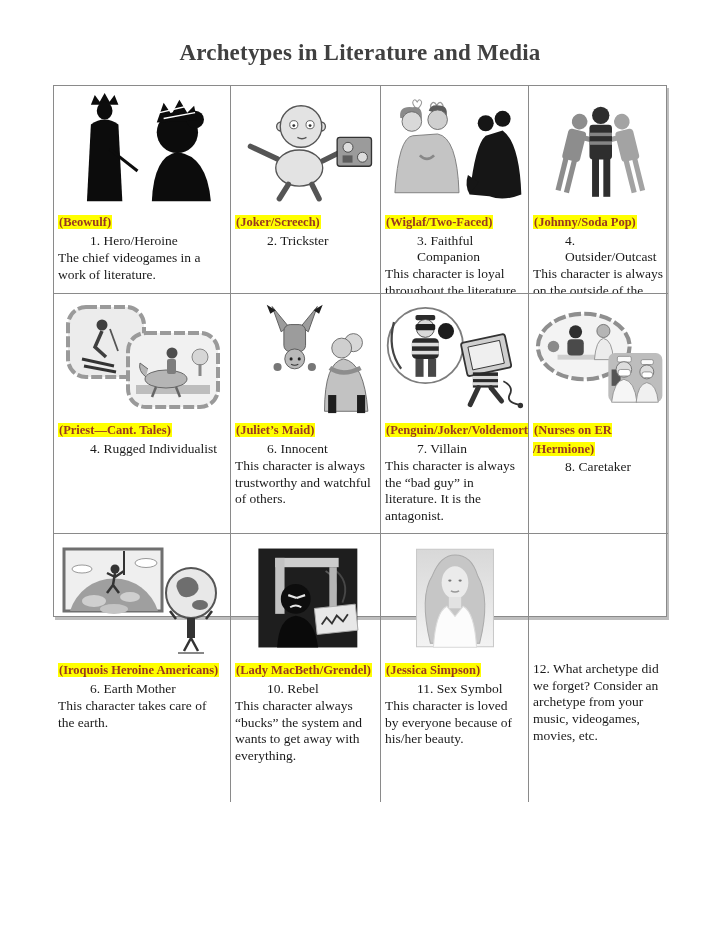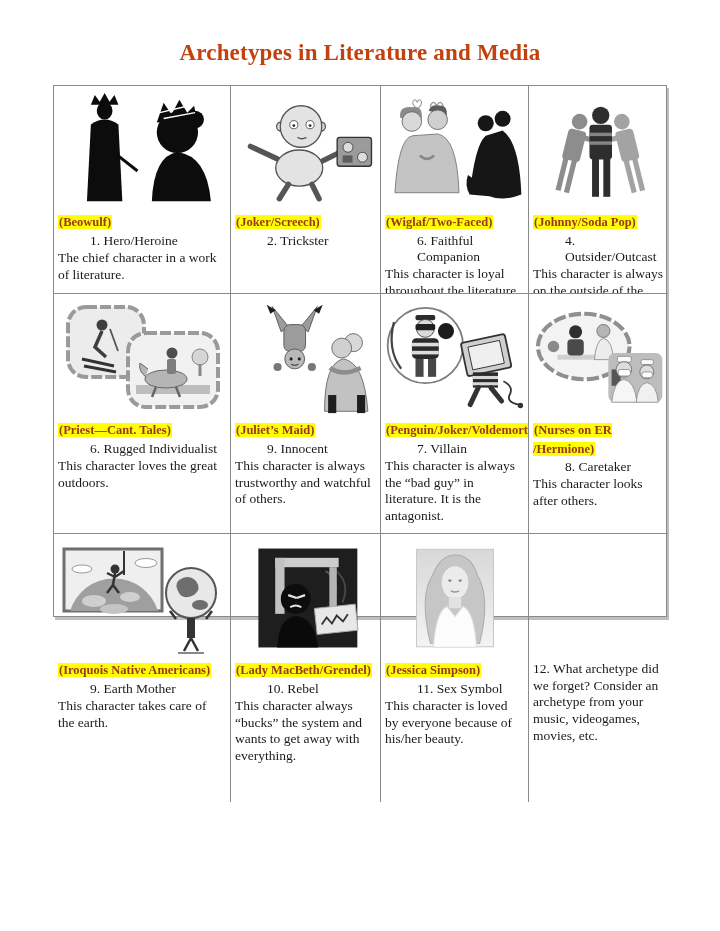--- a/index.html
+++ b/index.html
@@ -2,21 +2,21 @@
 <html style="--highlight: #ffff00; --label-text: #993820; --grid-border: #8a8a8a;"><head>
 <meta charset="utf-8">
 <style>
   html,body{margin:0;padding:0;background:#fff;}
   .page{
     position:relative;width:720px;height:931px;background:#ffffff;
     font-family:"Liberation Serif", serif;color:#1a1a1a;overflow:hidden;
   }
   .doc-title{
     position:absolute;top:40px;left:0;width:100%;text-align:center;
-    font-size:23px;font-weight:bold;color:#c2410c;letter-spacing:.2px;
+    font-size:23px;font-weight:bold;color:#404040;letter-spacing:.2px;
   }
   .grid{
     position:absolute;left:53px;top:85px;width:614px;height:532px;
     display:grid;grid-template-columns:177px 150px 148px 139px;
     grid-template-rows:208px 240px 268px;
     border:1px solid var(--grid-border,#8a8a8a);
     box-shadow:2px 3px 0 rgba(110,110,110,.45);
     background:#fff;box-sizing:border-box;
   }
   .cell{
@@ -57,21 +57,21 @@
             <circle cx="136" cy="29" r="9"></circle>
             <polygon points="97,32 104,12 112,24 120,9 128,22 135,15 138,30"></polygon>
             <path d="M92 112 Q94 66 118 62 Q148 66 152 112 Z"></path>
           </g>
           <path d="M100 22 L134 14 M104 28 L136 22" stroke="#ffffff" stroke-width="1.5" fill="none"></path>
         </svg>
       </div>
       <div class="cell-text">
         <span class="hl">(Beowulf)</span>
         <div class="arch-name">1. Hero/Heroine</div>
-        <div class="arch-desc">The chief character in a work of literature.</div>
+        <div class="arch-desc">The chief videogames in a work of literature.</div>
       </div>
     </div>
 
     <div class="cell">
       <div class="cell-img">
         <svg width="140" height="118" viewBox="0 0 155 120">
           <g stroke="#555" stroke-width="1.5" fill="#e3e3e3">
             <circle cx="50" cy="34" r="5"></circle>
               <circle cx="94" cy="34" r="5"></circle>
             <circle cx="72" cy="34" r="23"></circle>
@@ -112,21 +112,21 @@
           <g fill="#161616">
             <circle cx="112" cy="30" r="9"></circle>
             <circle cx="131" cy="25" r="9"></circle>
             <path d="M94 110 Q100 54 112 44 L131 38 Q150 52 152 110 Q132 118 116 112 Z"></path>
             <path d="M94 110 Q88 100 92 88 L104 96 Z"></path>
           </g>
         </svg>
       </div>
       <div class="cell-text">
         <span class="hl">(Wiglaf/Two-Faced)</span>
-        <div class="arch-name">6. Faithful Companion</div>
+        <div class="arch-name">3. Faithful Companion</div>
         <div class="arch-desc">This character is loyal throughout the literature piece.</div>
       </div>
     </div>
 
     <div class="cell">
       <div class="cell-img">
         <svg width="130" height="118" viewBox="0 0 150 120">
           <g fill="#8d8d8d" transform="rotate(14 42 70)">
             <circle cx="42" cy="26" r="9"></circle>
             <rect x="32" y="36" width="21" height="36" rx="4"></rect>
@@ -174,22 +174,21 @@
           <line x1="96" y1="88" x2="92" y2="98" stroke="#666" stroke-width="2.5"></line>
           <line x1="116" y1="88" x2="120" y2="98" stroke="#666" stroke-width="2.5"></line>
           <circle cx="112" cy="54" r="5.5" fill="#4e4e4e"></circle>
           <rect x="107" y="60" width="9" height="15" rx="2" fill="#7d7d7d"></rect>
           <circle cx="140" cy="58" r="8" fill="#d6d6d6" stroke="#888"></circle>
           <rect x="138.5" y="65" width="3" height="12" fill="#888"></rect>
         </svg>
       </div>
       <div class="cell-text">
         <span class="hl">(Priest—Cant. Tales)</span>
-        <div class="arch-name">6. Rugged Individualist</div>
-        <div class="arch-desc">This character loves the great outdoors.</div>
+        <div class="arch-name">4. Rugged Individualist</div>
       </div>
     </div>
 
     <div class="cell">
       <div class="cell-img">
         <svg width="140" height="120" viewBox="0 0 155 122">
           <g fill="#9c9c9c" stroke="#555" stroke-width="1">
             <polygon points="40,4 58,26 50,32"></polygon>
             <polygon points="90,4 72,26 80,32"></polygon>
             <rect x="53" y="24" width="24" height="30" rx="7"></rect>
@@ -205,21 +204,21 @@
           <circle cx="130" cy="44" r="10" fill="#d8d8d8" stroke="#666"></circle>
           <circle cx="117" cy="50" r="11" fill="#cfcfcf" stroke="#666"></circle>
           <path d="M98 120 Q98 66 119 62 Q142 66 146 120 Z" fill="#c2c2c2" stroke="#666"></path>
           <path d="M104 72 Q118 82 138 72" stroke="#8d8d8d" fill="none" stroke-width="5"></path>
           <rect x="102" y="102" width="9" height="20" fill="#1e1e1e"></rect>
           <rect x="134" y="102" width="9" height="20" fill="#1e1e1e"></rect>
         </svg>
       </div>
       <div class="cell-text">
         <span class="hl">(Juliet’s Maid)</span>
-        <div class="arch-name">9. Innocent</div>
+        <div class="arch-name">6. Innocent</div>
         <div class="arch-desc">This character is always trustworthy and watchful of others.</div>
       </div>
     </div>
 
     <div class="cell">
       <div class="cell-img">
         <svg width="140" height="118" viewBox="0 0 155 120">
           <circle cx="45" cy="46" r="42" fill="none" stroke="#7d7d7d" stroke-width="2"></circle>
           <path d="M10 20 q-8 30 8 52" fill="none" stroke="#444" stroke-width="2.5"></path>
           <rect x="34" y="12" width="22" height="6" rx="2" fill="#2c2c2c"></rect>
@@ -269,21 +268,20 @@
           <path d="M96 114 Q99 88 111 86 Q124 88 127 114 Z" fill="#f6f6f6" stroke="#888"></path>
           <rect x="132" y="62" width="15" height="6" rx="2" fill="#fafafa" stroke="#888"></rect>
           <circle cx="139" cy="77" r="8.5" fill="#ddd" stroke="#666"></circle>
           <rect x="133" y="77" width="13" height="7" rx="3" fill="#fff" stroke="#888"></rect>
           <path d="M126 114 Q128 92 139 90 Q151 92 153 114 Z" fill="#f0f0f0" stroke="#888"></path>
         </svg>
       </div>
       <div class="cell-text">
         <span class="hl">(Nurses on ER /Hermione)</span>
         <div class="arch-name">8. Caretaker</div>
-        <div class="arch-desc">This character looks after others.</div>
       </div>
     </div>
 
     <div class="cell">
       <div class="cell-img">
         <svg width="165" height="118" viewBox="0 0 165 118">
           <rect x="4" y="10" width="98" height="62" fill="#efefef" stroke="#6f6f6f" stroke-width="3"></rect>
           <path d="M10 72 A 46 46 0 0 1 98 72 Z" fill="#9f9f9f"></path>
           <ellipse cx="34" cy="62" rx="12" ry="6" fill="#cfcfcf"></ellipse>
           <ellipse cx="70" cy="58" rx="10" ry="5" fill="#cfcfcf"></ellipse>
@@ -296,22 +294,22 @@
           <circle cx="131" cy="54" r="25" fill="#e8e8e8" stroke="#555" stroke-width="2"></circle>
           <path d="M118 42 q10 -8 18 0 q6 8 -2 14 q-12 6 -16 -4 q-3 -6 0 -10" fill="#6e6e6e"></path>
           <ellipse cx="140" cy="66" rx="8" ry="5" fill="#6e6e6e"></ellipse>
           <path d="M116 80 L110 72 M146 80 L152 72" stroke="#333" stroke-width="2.5"></path>
           <rect x="127" y="79" width="8" height="20" fill="#333"></rect>
           <path d="M131 99 L124 112 M131 99 L138 112" stroke="#333" stroke-width="2.5"></path>
           <path d="M118 114 h26" stroke="#888" stroke-width="2"></path>
         </svg>
       </div>
       <div class="cell-text">
-        <span class="hl">(Iroquois Native Americans)</span>
-        <div class="arch-name">9. Earth Mother</div>
+        <span class="hl">(Iroquois Heroine Americans)</span>
+        <div class="arch-name">6. Earth Mother</div>
         <div class="arch-desc">This character takes care of the earth.</div>
       </div>
     </div>
 
     <div class="cell">
       <div class="cell-img">
         <svg width="140" height="114" viewBox="0 0 150 110">
           <rect x="24" y="2" width="106" height="106" fill="#1e1e1e"></rect>
           <path d="M96 26 q16 10 9 28" stroke="#5a5a5a" fill="none" stroke-width="2"></path>
           <path d="M102 22 q22 14 12 38" stroke="#474747" fill="none" stroke-width="2"></path>

